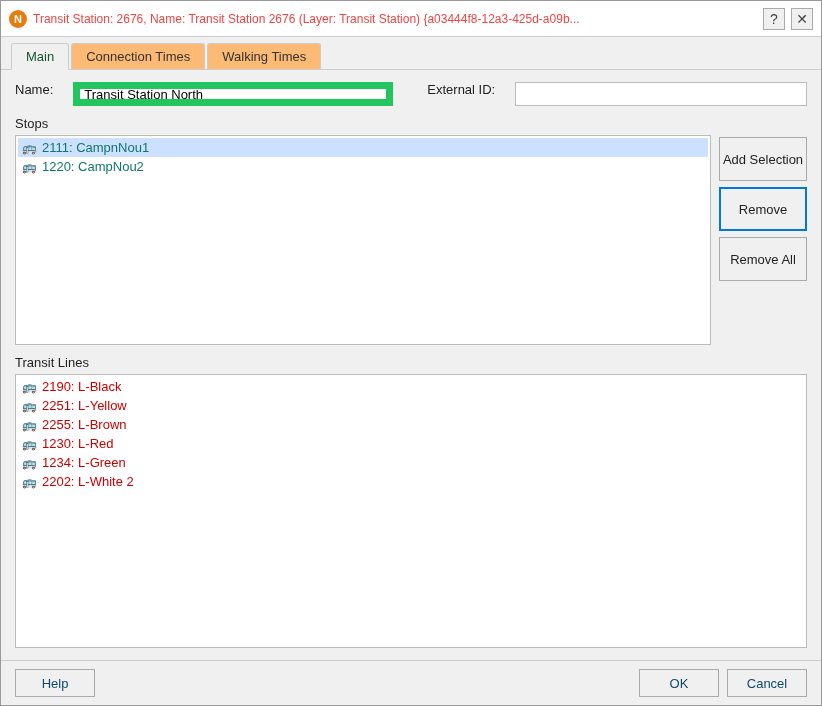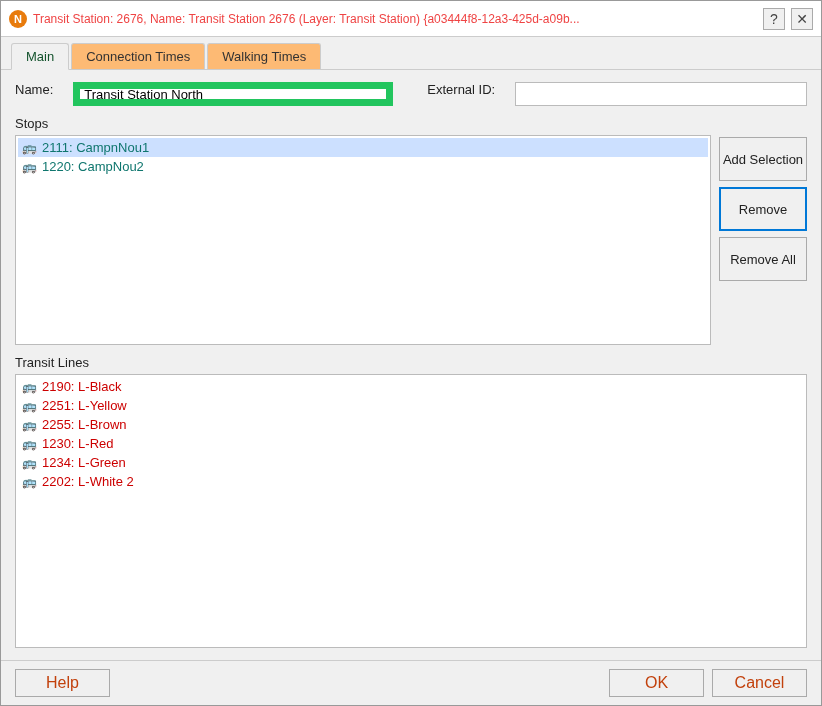--- a/index.html
+++ b/index.html
@@ -213,27 +213,27 @@
       display: flex;
       align-items: center;
       justify-content: space-between;
       background: #f0f0f0;
     }
     .footer-right {
       display: flex;
       gap: 8px;
     }
     .footer-btn {
-      width: 95px;
+      width: 80px;
       height: 28px;
       border: 1px solid #aaa;
       background: #f0f0f0;
       cursor: pointer;
-      font-size: 16px;
-      color: #c2410c;
+      font-size: 13px;
+      color: #0c4a6e;
     }
     
     .transit-section {
       flex: 1;
       display: flex;
       flex-direction: column;
       gap: 4px;
       min-height: 0;
     }
     .transit-list-box {

